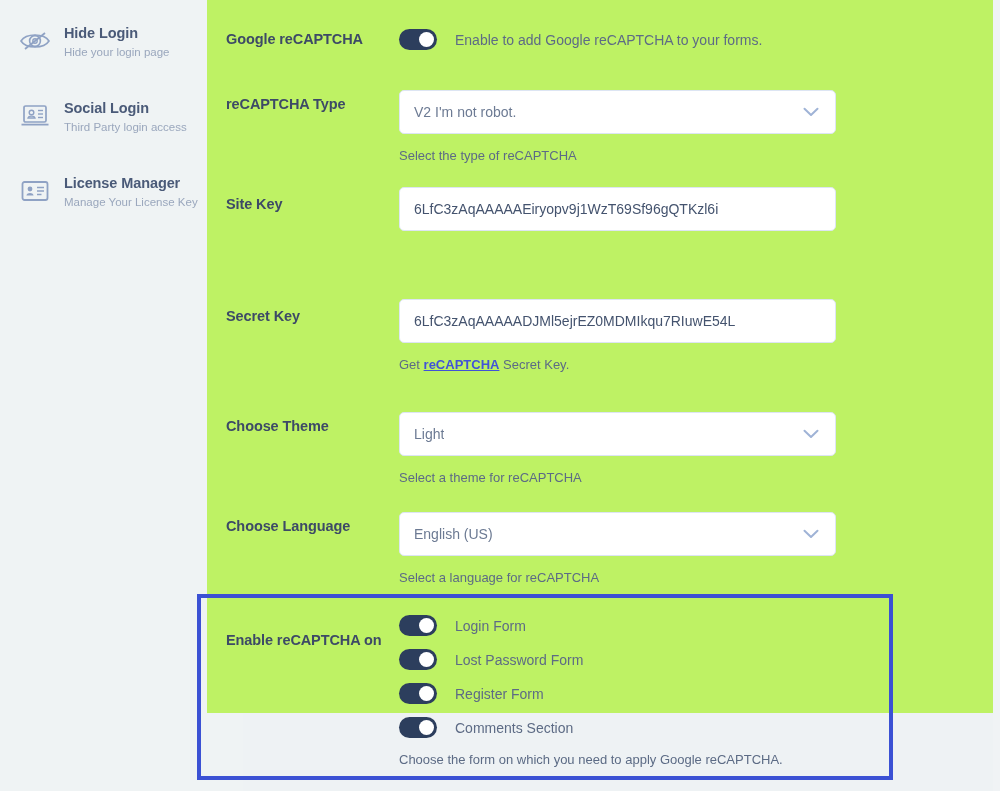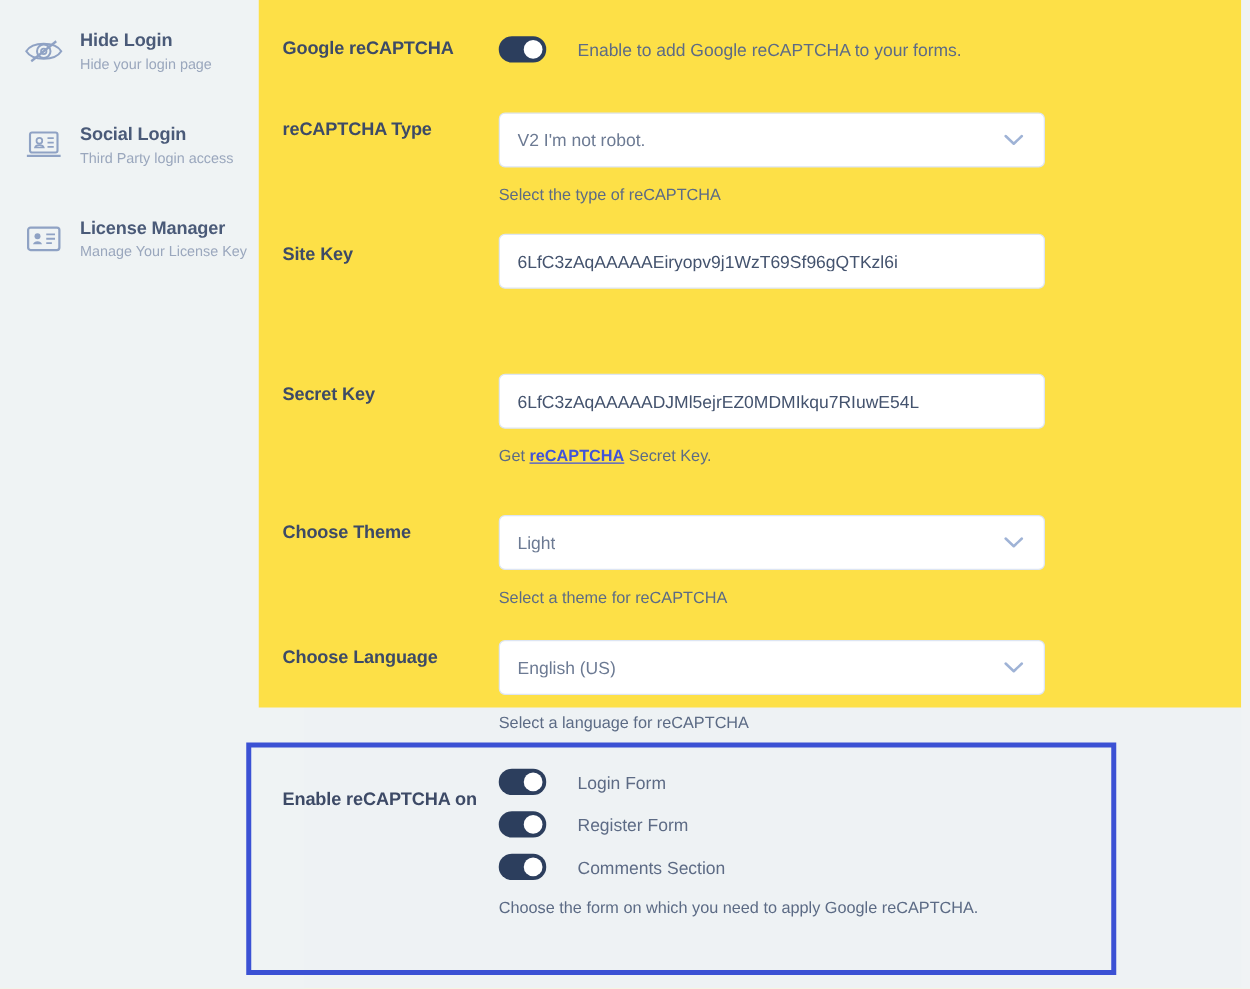--- a/index.html
+++ b/index.html
@@ -63,22 +63,22 @@
     line-height: 15px;
     margin-top: 2px;
     white-space: nowrap;
   }
 
   
   #card {
     position: absolute;
     left: 207px; top: 0;
     width: 786px;
-    height: 566px;
-    background: #fde047;
+    height: 713px;
+    background: #bef264;
   }
   
   #right-strip {
     position: absolute;
     left: 993px; top: 0;
     width: 7px; height: 791px;
     background: #f0f3f5;
   }
 
   
@@ -116,21 +116,21 @@
     position: absolute;
     right: 3px; top: 3px;
     width: 15px; height: 15px;
     border-radius: 50%;
     background: #ffffff;
   }
 
   .toggle-row {
     display: flex;
     align-items: center;
-    gap: 25px;
+    gap: 18px;
   }
   .toggle-text {
     font-size: 14px;
     color: #5d6b85;
     white-space: nowrap;
   }
 
   
   .field {
     width: 437px;
@@ -326,20 +326,24 @@
     <div class="row" style="top:617px;">
       <div class="lbl" style="top:15px;">Enable reCAPTCHA on</div>
       <div class="ctrl" style="top:-2px;">
         <div class="check-list">
 
           <div class="toggle-row">
             <span class="toggle"></span>
             <span class="toggle-text">Login Form</span>
           </div>
 
+          <div class="toggle-row">
+            <span class="toggle"></span>
+            <span class="toggle-text">Lost Password Form</span>
+          </div>
 
           <div class="toggle-row">
             <span class="toggle"></span>
             <span class="toggle-text">Register Form</span>
           </div>
 
           <div class="toggle-row">
             <span class="toggle"></span>
             <span class="toggle-text">Comments Section</span>
           </div>

